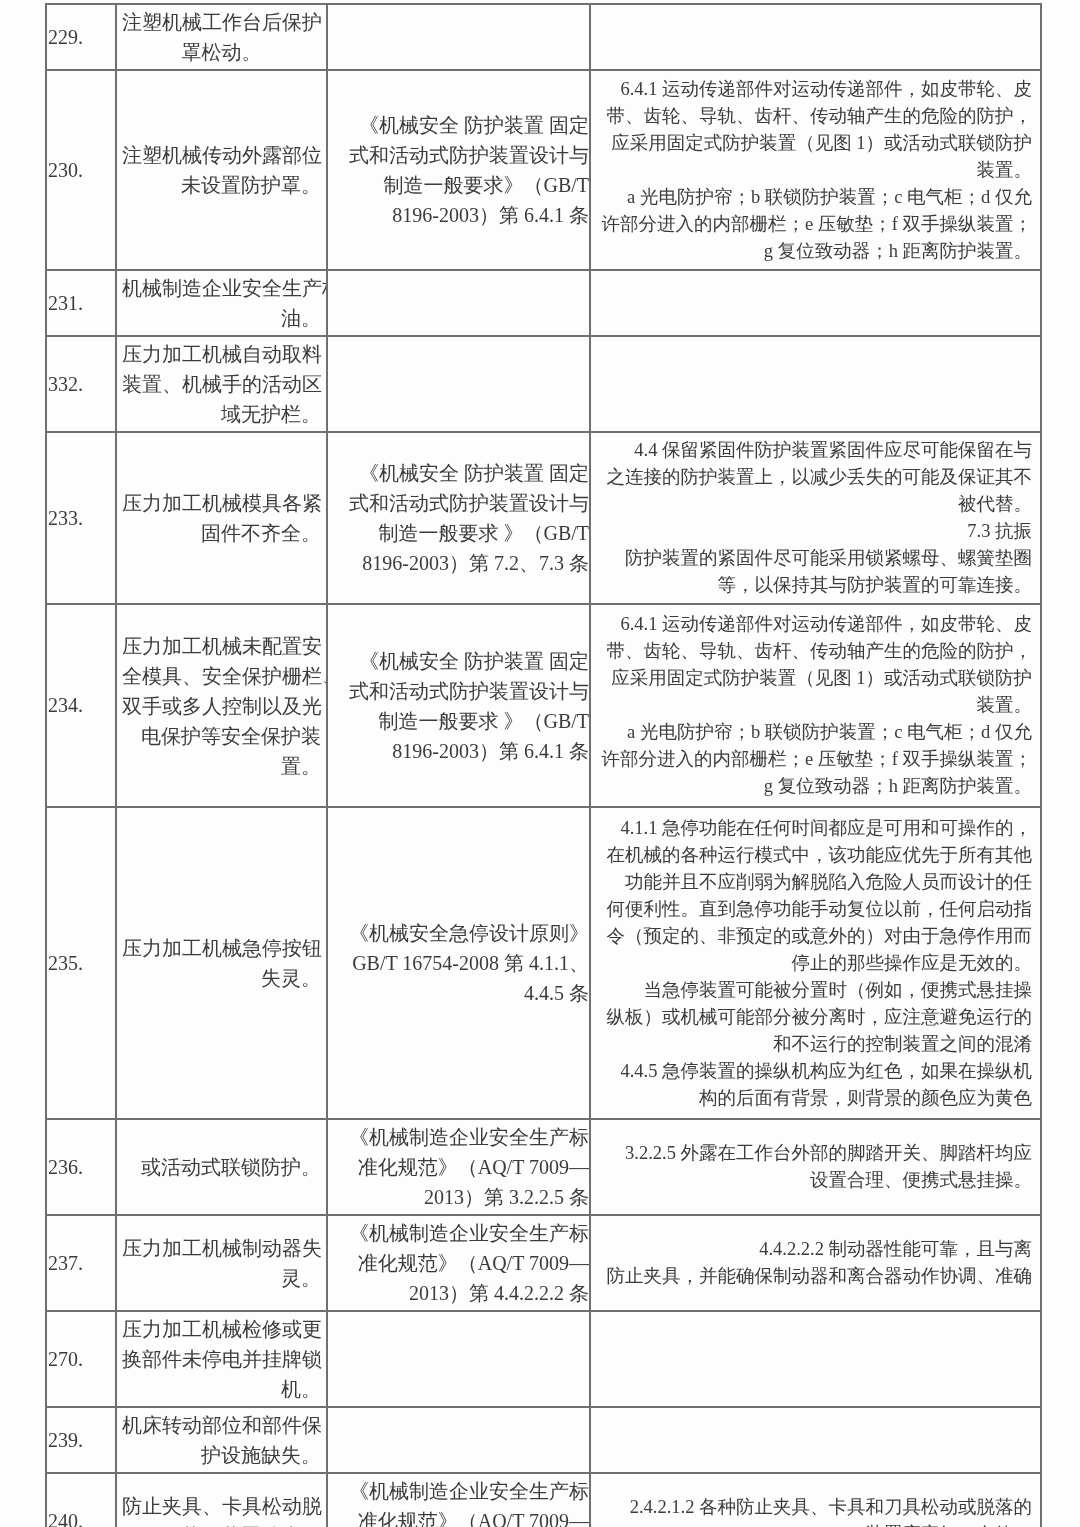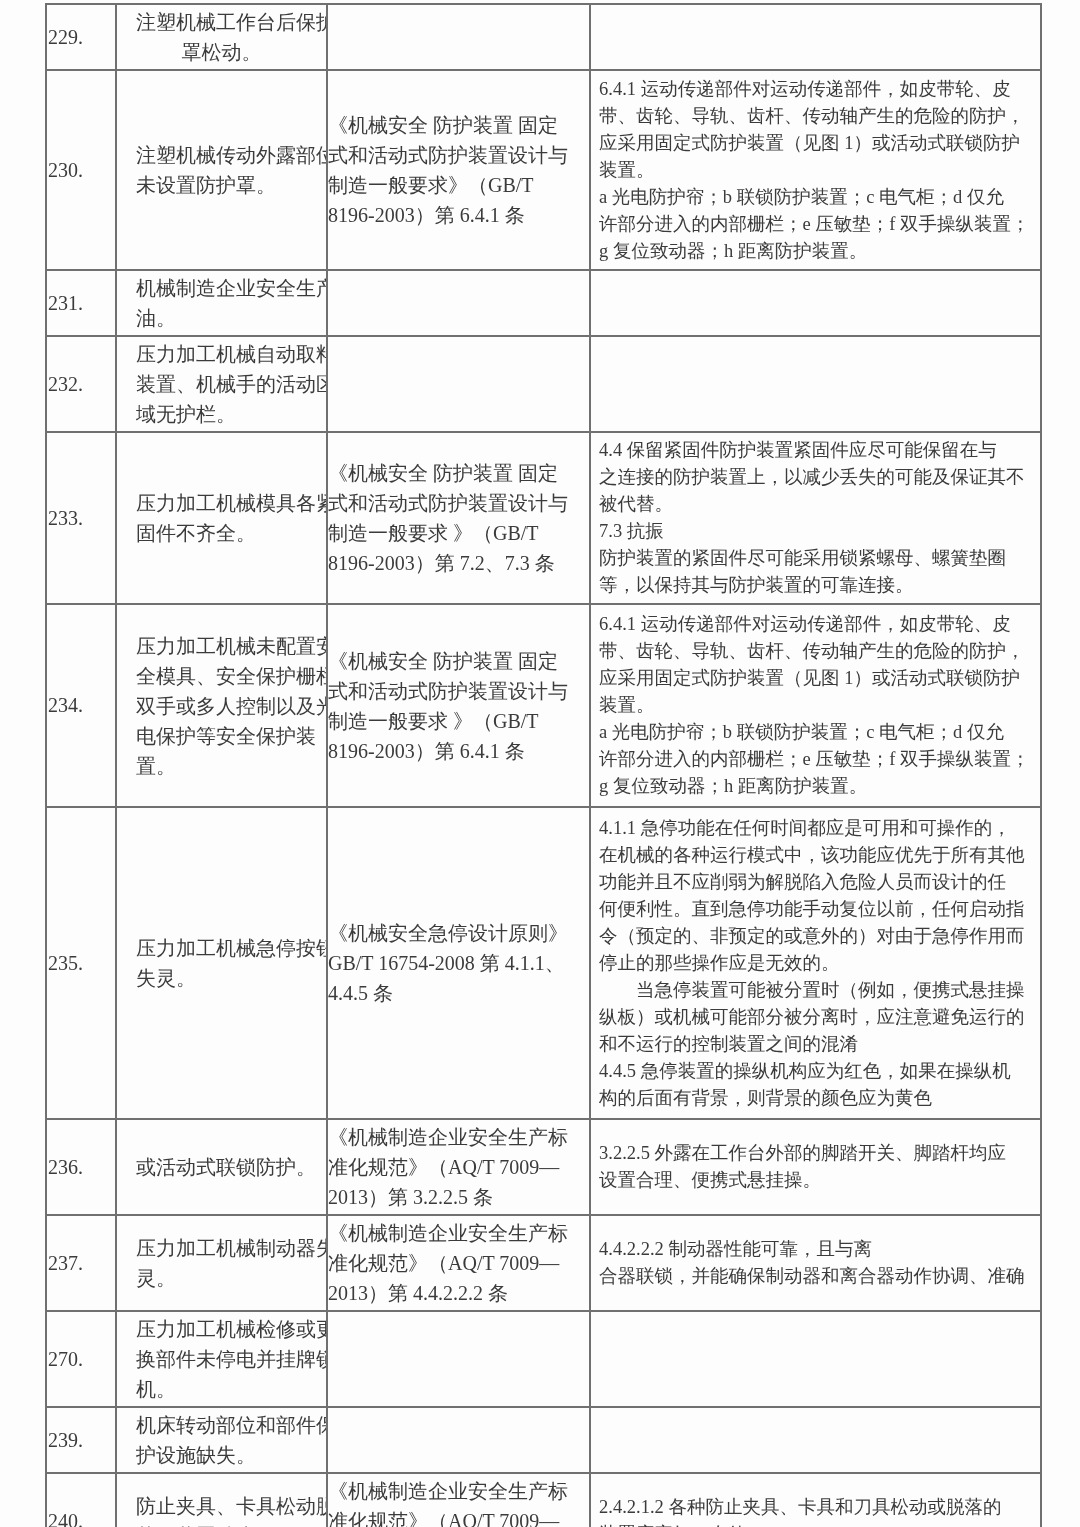--- a/index.html
+++ b/index.html
@@ -15,23 +15,24 @@
     width:995px;
     border-collapse:collapse;
     table-layout:fixed;
   }
   .doc-table td{
     border:2px solid #707070;
     vertical-align:middle;
     overflow:hidden;
     white-space:pre;
     box-sizing:border-box;
+    text-align:right;
   }
   td.no{ text-align:left; font-size:20px; }
-  td.issue{ font-size:20px; line-height:30px; padding:2px 19px; }
+  td.issue{ font-size:20px; line-height:30px; padding:2px 5px; }
   td.issue.center{ text-align:center; }
   td.std{ font-size:20px; line-height:30px; padding:2px 0; }
   td.exc{ font-size:18.5px; line-height:27px; padding:4px 8px; }
   tr:nth-child(1){height:56px;}
   tr:nth-child(2){height:200px;}
   tr:nth-child(3){height:56px;}
   tr:nth-child(4){height:90px;}
   tr:nth-child(5){height:163px;}
   tr:nth-child(6){height:203px;}
   tr:nth-child(7){height:312px;}
@@ -76,21 +77,21 @@
 g 复位致动器；h 距离防护装置。</td>
     </tr>
     <tr>
       <td class="no">231.</td>
       <td class="issue">机械制造企业安全生产标
 油。</td>
       <td class="std"></td>
       <td class="exc"></td>
     </tr>
     <tr>
-      <td class="no">232.</td>
+      <td class="no">332.</td>
       <td class="issue">压力加工机械自动取料
 装置、机械手的活动区
 域无护栏。</td>
       <td class="std"></td>
       <td class="exc"></td>
     </tr>
     <tr>
       <td class="no">233.</td>
       <td class="issue">压力加工机械模具各紧
 固件不齐全。</td>
@@ -153,21 +154,21 @@
 设置合理、便携式悬挂操。</td>
     </tr>
     <tr>
       <td class="no">237.</td>
       <td class="issue">压力加工机械制动器失
 灵。</td>
       <td class="std">《机械制造企业安全生产标
 准化规范》（AQ/T 7009—
 2013）第 4.4.2.2.2 条</td>
       <td class="exc">4.4.2.2.2 制动器性能可靠，且与离
-合器联锁，并能确保制动器和离合器动作协调、准确</td>
+防止夹具，并能确保制动器和离合器动作协调、准确</td>
     </tr>
     <tr>
       <td class="no">270.</td>
       <td class="issue">压力加工机械检修或更
 换部件未停电并挂牌锁
 机。</td>
       <td class="std"></td>
       <td class="exc"></td>
     </tr>
     <tr>

